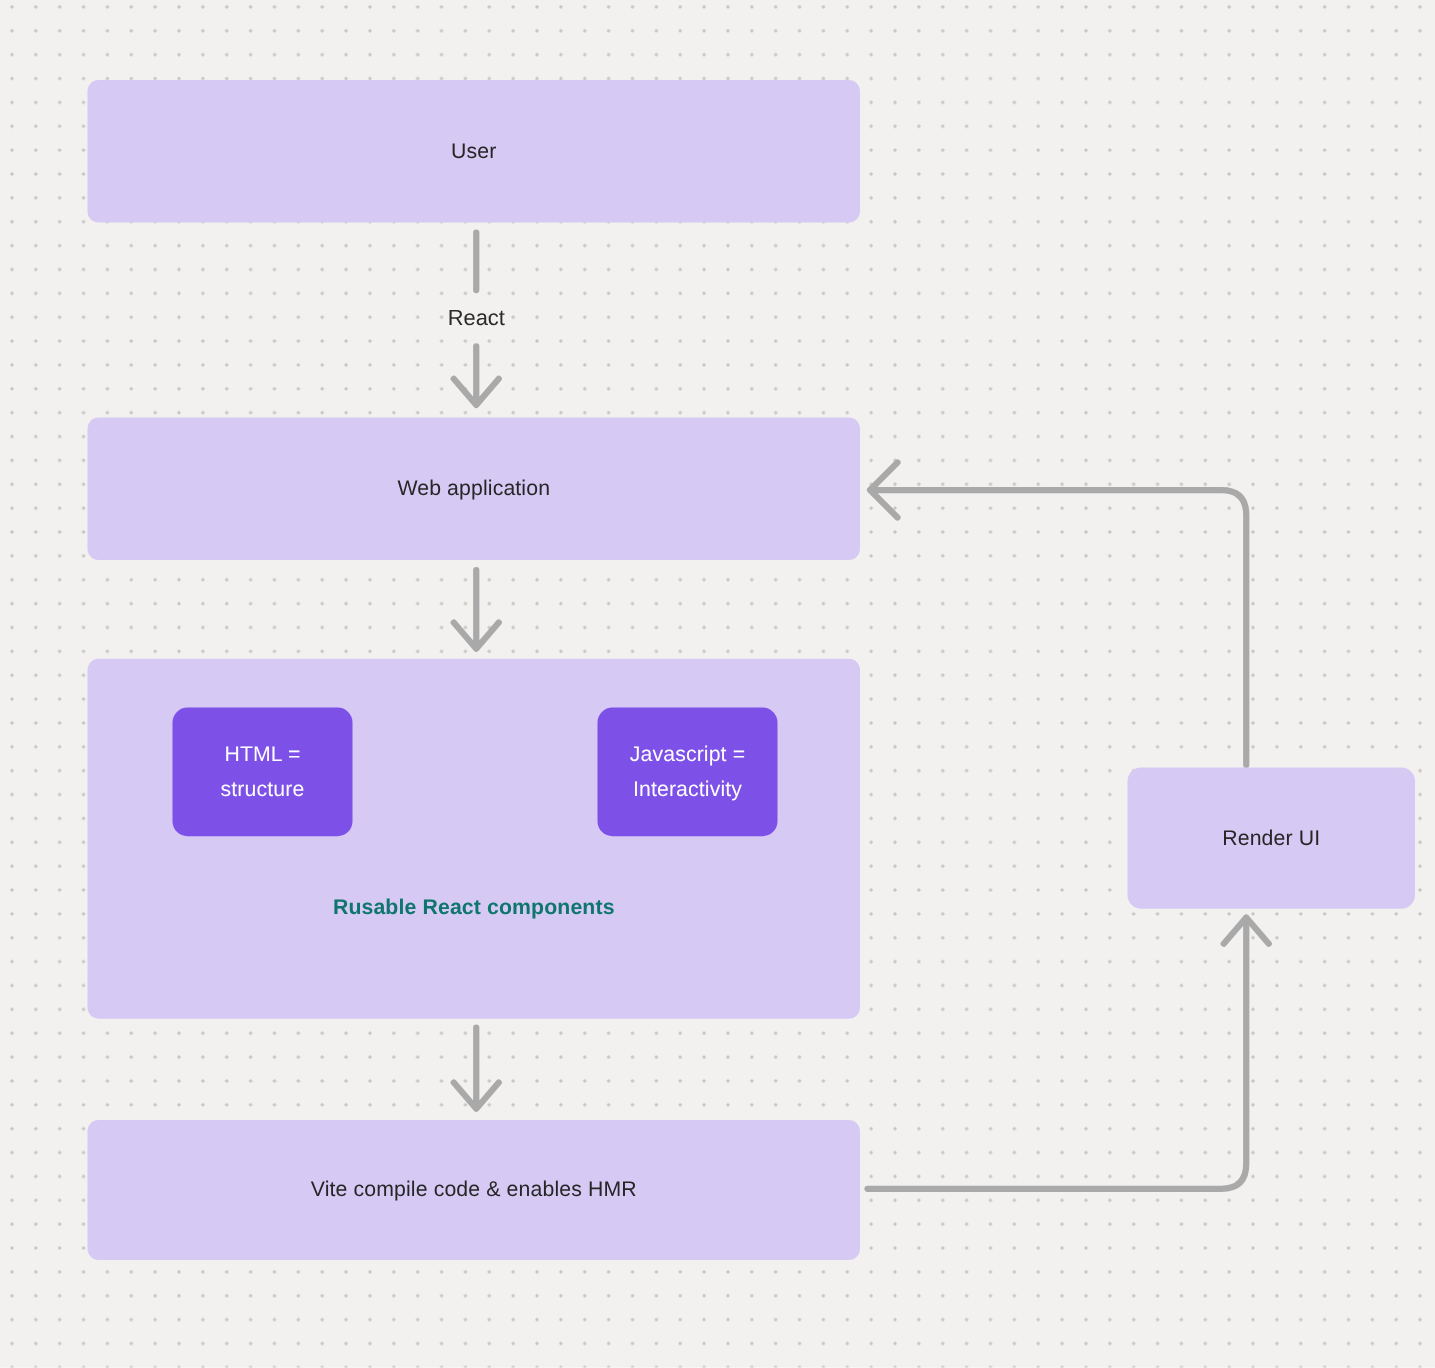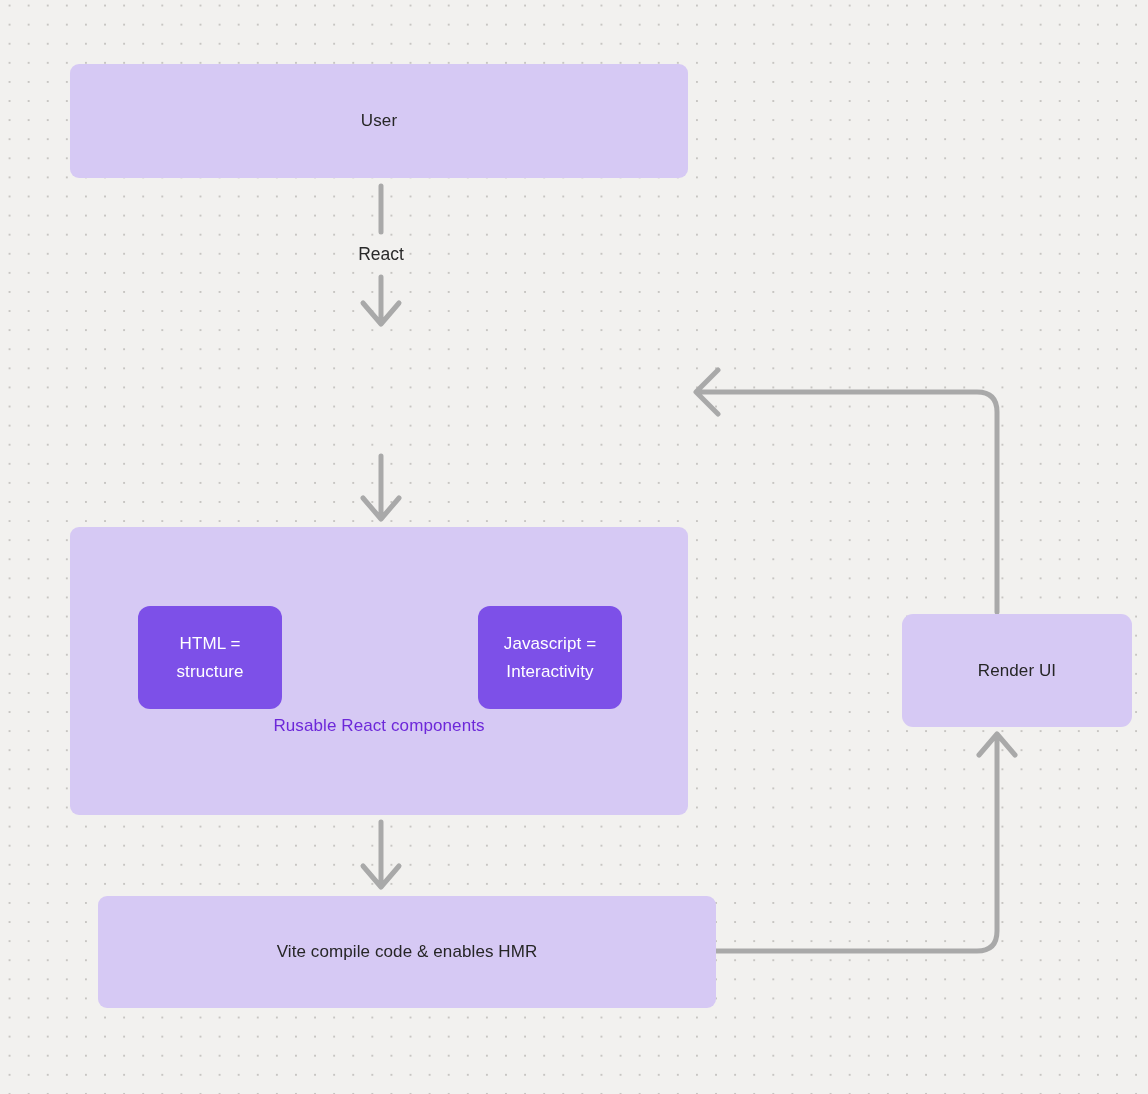--- a/index.html
+++ b/index.html
@@ -28,54 +28,53 @@
     justify-content: center;
     color: #262626;
     font-size: 17px;
     font-weight: 500;
     letter-spacing: 0.1px;
   }
   .node-user   { left: 70px;  top: 64px;  width: 618px; height: 114px; }
   .node-webapp { left: 70px;  top: 334px; width: 618px; height: 114px; }
   .node-container { left: 70px; top: 527px; width: 618px; height: 288px;
                     display: block; }
-  .node-vite   { left: 70px;  top: 896px; width: 618px; height: 112px; margin-left: 28px; }
+  .node-vite   { left: 70px;  top: 896px; width: 618px; height: 112px; }
   .node-render { left: 902px; top: 614px; width: 230px; height: 113px; border-radius: 11px; }
 
   .chip {
     position: absolute;
     top: 39px;
     width: 144px;
     height: 103px;
     background: #7d50e8;
     border-radius: 12px;
     display: flex;
     flex-direction: column;
     align-items: center;
     justify-content: center;
     color: #ffffff;
     font-size: 17px;
     font-weight: 500;
     line-height: 28px;
     text-align: center;
-    margin-top: 40px;
   }
   .chip-html { left: 68px; }
   .chip-css  { left: 238px; }
   .chip-js   { left: 408px; }
 
   .container-caption {
     position: absolute;
     left: 0;
     top: 189px;
     width: 100%;
     text-align: center;
-    color: #6d28d9;
+    color: #0f766e;
     font-size: 17px;
-    font-weight: 400;
+    font-weight: 700;
   }
 
   .edge-label {
     position: absolute;
     left: 281px;
     top: 244px;
     width: 200px;
     text-align: center;
     color: #2a2a2a;
     font-size: 17.5px;
@@ -116,20 +115,23 @@
 
     <path d="M 997 612 L 997 412 Q 997 392 977 392 L 700 392 M 718 370 L 696 392 L 718 414"></path>
   </svg>
 
   <div class="node node-user">
     <span>User</span>
   </div>
 
   <div class="edge-label">React</div>
 
+  <div class="node node-webapp">
+    <span>Web application</span>
+  </div>
 
   <div class="node node-container">
     <div class="chip chip-html">
       <div>HTML =</div>
       <div>structure</div>
     </div>
     <div class="chip chip-js">
       <div>Javascript =</div>
       <div>Interactivity</div>
     </div>

